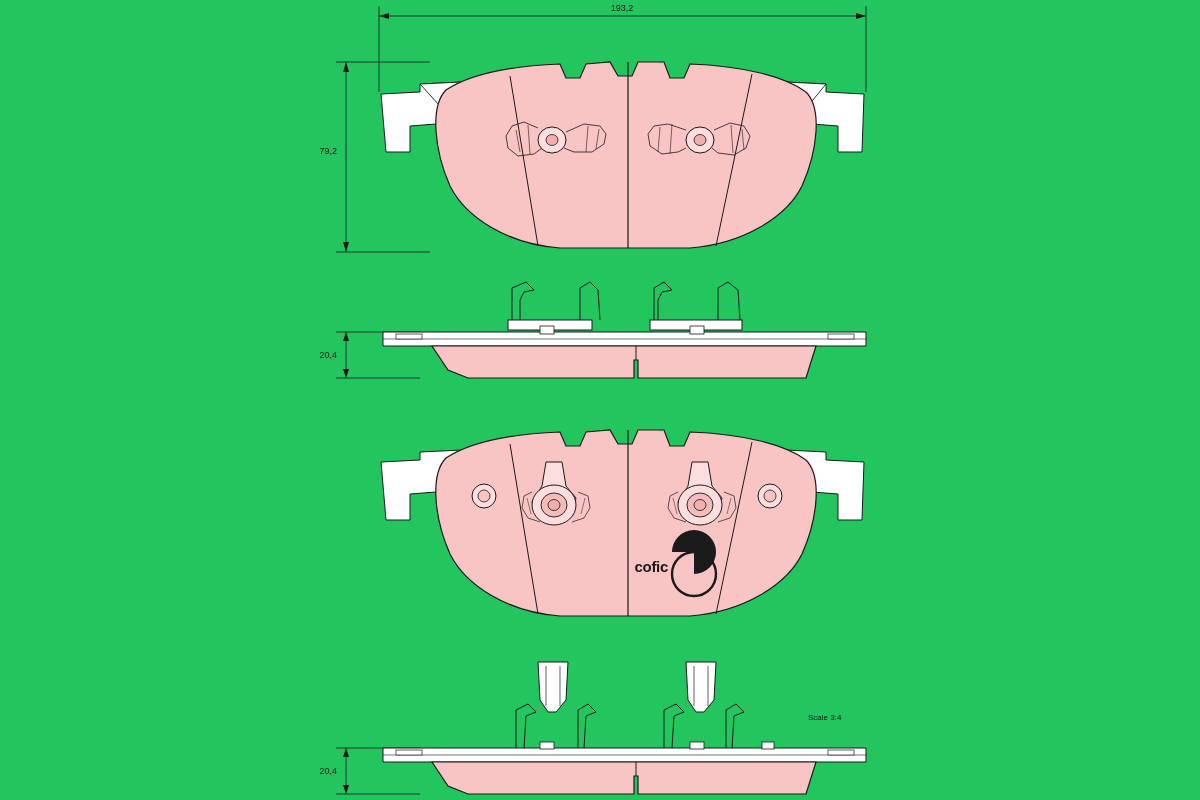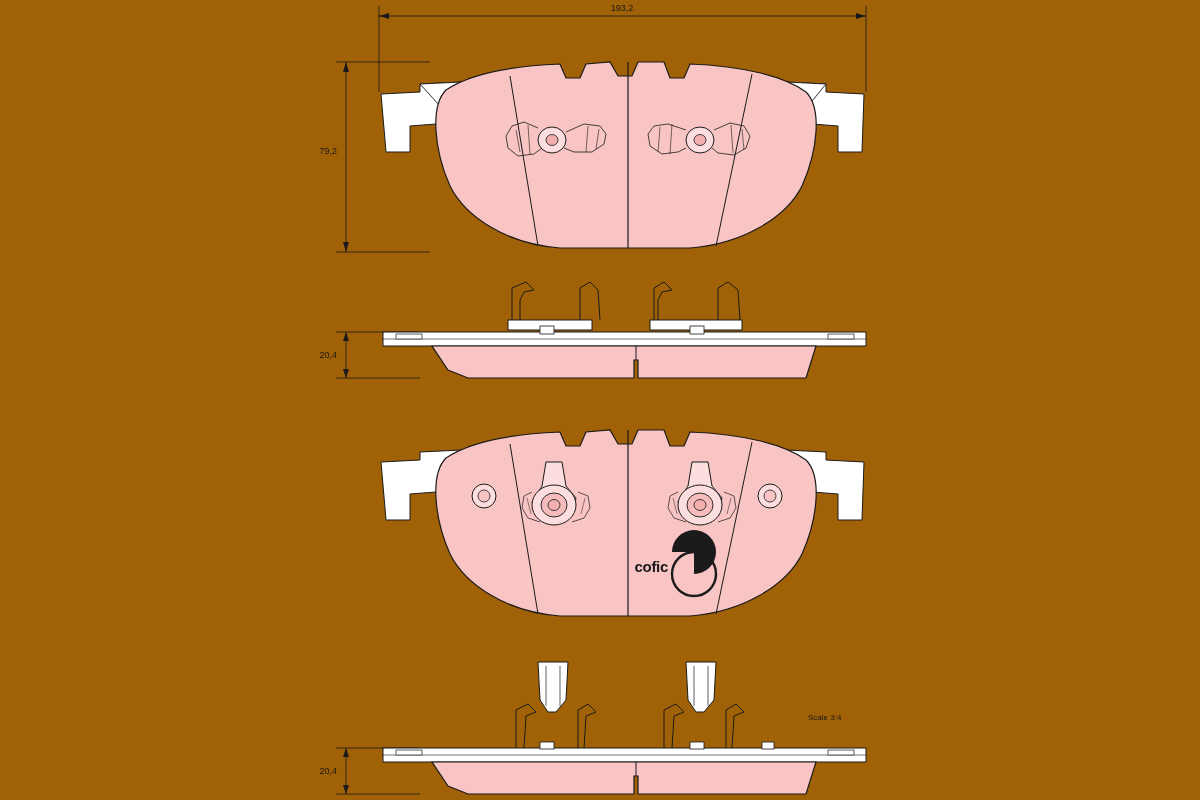--- a/index.html
+++ b/index.html
@@ -10,21 +10,21 @@
   body {
     width: 1200px;
     height: 800px;
     font-family: "Liberation Sans", sans-serif;
     overflow: hidden;
   }
   #stage {
     position: relative;
     width: 1200px;
     height: 800px;
-    background: #a16207;
+    background: #22c55e;
   }
   svg.drawing {
     position: absolute;
     top: 0;
     left: 0;
     width: 1200px;
     height: 800px;
   }
   .dim-text {
     font-family: "Liberation Sans", sans-serif;

